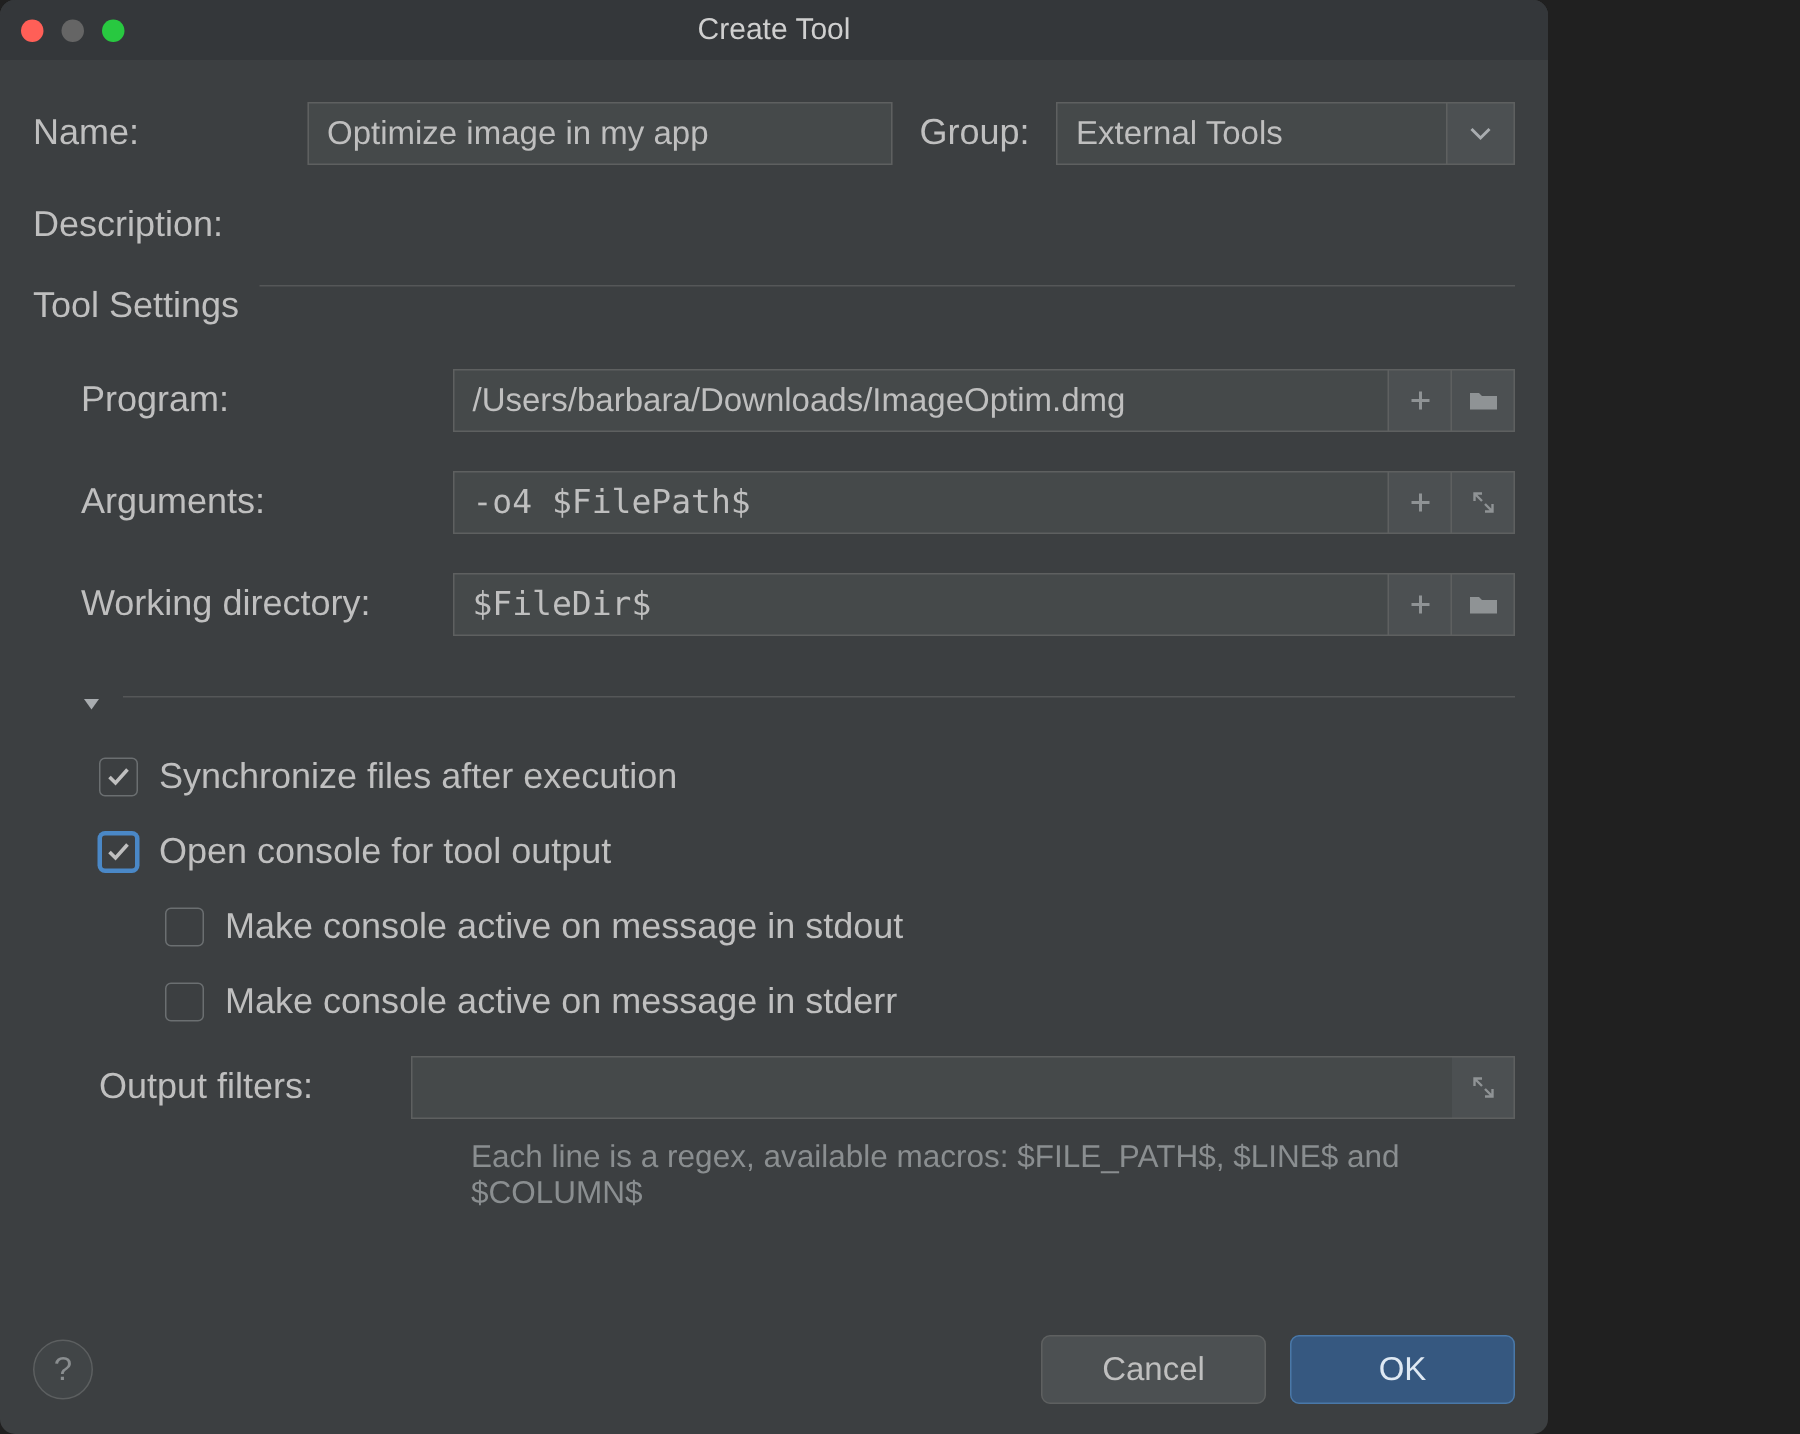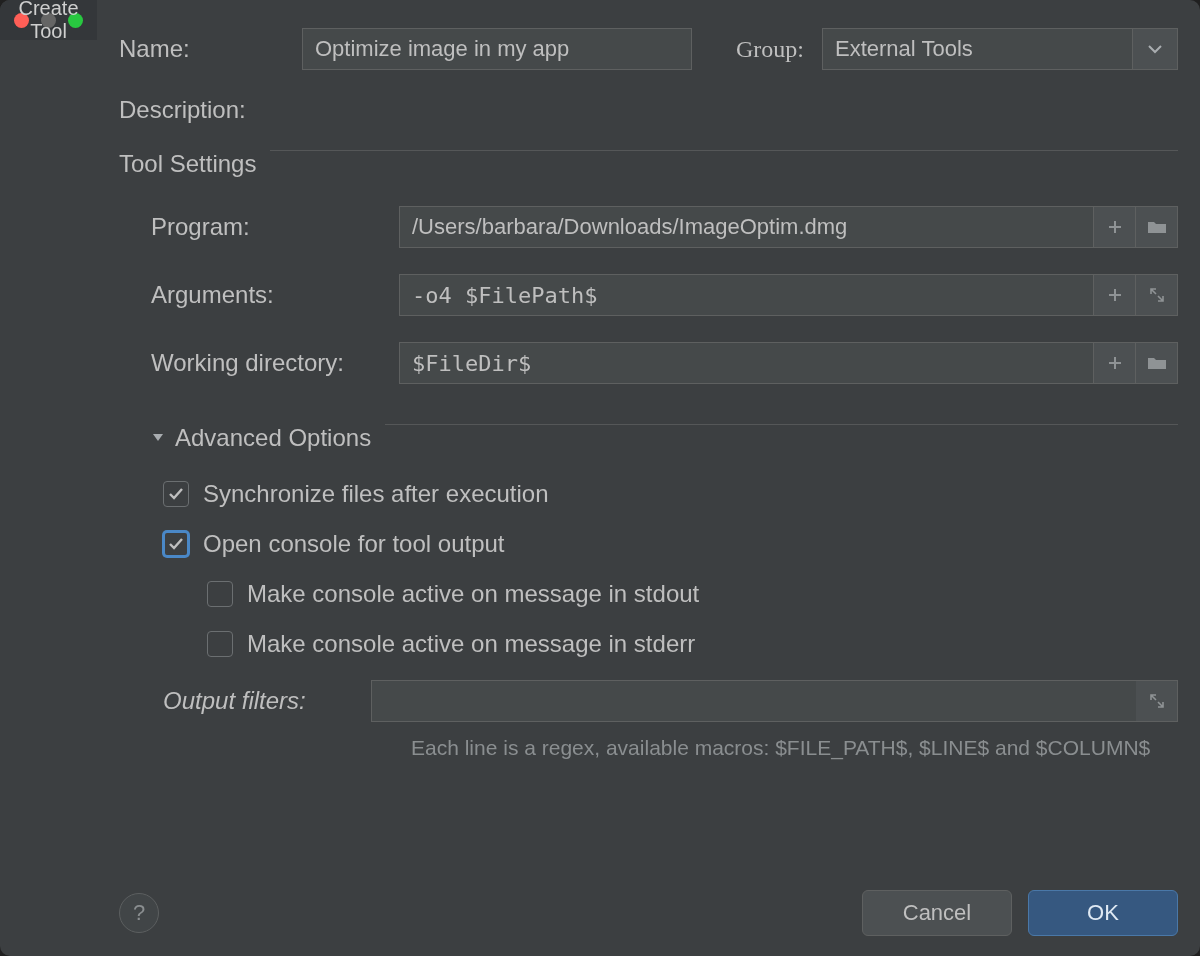--- a/index.html
+++ b/index.html
@@ -12,22 +12,22 @@
     --text-dim:#8a8e90;
     --accent:#4a88c7;
     --accent-dark:#365880;
     --ok-bg:#365880;
     --btn-bg:#4c5052;
     --btn-border:#5e6060;
   }
   *{box-sizing:border-box;font-family:-apple-system,"Helvetica Neue",Arial,sans-serif;}
   html,body{margin:0;padding:0;height:100%;background:#202020;}
   .window{
-    width:1200px;height:956px;margin:0;background:var(--bg);
-    border-radius:10px;overflow:hidden;display:flex;flex-direction:row;
+    width:1032px;height:956px;margin:0;background:var(--bg);
+    border-radius:10px;overflow:hidden;display:flex;flex-direction:column;
     color:var(--text);font-size:22px;
   }
   .titlebar{
     height:40px;background:var(--bg-dark);display:flex;align-items:center;
     position:relative;padding:0 14px;
   }
   .traffic{display:flex;gap:12px;}
   .dot{width:15px;height:15px;border-radius:50%;}
   .dot.red{background:#ff5f57;}
   .dot.yellow{background:#656565;}
@@ -37,21 +37,21 @@
   .row{display:flex;align-items:center;gap:18px;margin-bottom:26px;}
   .lbl{font-size:24px;color:var(--text);min-width:auto;}
   .name-lbl{width:165px;}
   .desc-lbl{width:165px;}
   .inp{
     background:var(--input-bg);border:1px solid var(--border);height:42px;
     color:var(--text);font-size:22px;padding:0 12px;display:flex;align-items:center;
     border-radius:0;
   }
   .name-inp{width:390px;}
-  .group-lbl{margin-left:26px;font-family:Liberation Serif, serif;}
+  .group-lbl{}
   .group-select{flex:1;display:flex;align-items:stretch;height:42px;}
   .group-select .inp{flex:1;border-right:none;}
   .dd-btn{
     width:46px;background:var(--input-bg2);border:1px solid var(--border);
     display:flex;align-items:center;justify-content:center;
   }
   .desc-inp{flex:1;}
   .section{margin-top:12px;}
   .section-hdr{display:flex;align-items:flex-start;gap:14px;margin-bottom:28px;}
   .section-title{font-size:24px;color:var(--text);}
@@ -73,21 +73,21 @@
   .adv{padding-left:32px;margin-top:40px;}
   .checks{padding-left:12px;}
   .check-row{display:flex;align-items:center;gap:14px;margin-bottom:22px;font-size:24px;}
   .check-row.sub{padding-left:44px;}
   .cbox{
     width:26px;height:26px;border:1.5px solid #6b6f71;border-radius:4px;
     background:var(--bg);display:flex;align-items:center;justify-content:center;flex:0 0 auto;
   }
   .cbox.checked svg{display:block;}
   .cbox.focus{border:2px solid #4a88c7;box-shadow:0 0 0 1px #4a88c7;}
-  .output-row{display:flex;align-items:center;gap:18px;margin-top:4px;padding-left:0;font-style:italic;}
+  .output-row{display:flex;align-items:center;gap:18px;margin-top:4px;padding-left:0;}
   .output-lbl{width:190px;font-size:24px;}
   .output-inp-wrap{flex:1;display:flex;align-items:stretch;height:42px;}
   .output-inp-wrap .inp{flex:1;border-right:none;}
   .hint{padding-left:248px;margin-top:14px;color:var(--text-dim);font-size:21px;}
   .footer{
     position:absolute;left:22px;right:22px;bottom:20px;
     display:flex;align-items:center;
   }
   .help{
     width:40px;height:40px;border-radius:50%;border:1.5px solid #5c5f60;background:#414547;
@@ -205,21 +205,20 @@
 
       </div>
     </div>
 
     <div class="section adv">
       <div class="section-hdr">
         <div class="section-title collapsible">
           <svg width="14" height="12" viewBox="0 0 14 12">
               <path d="M2 2 L7 9 L12 2 Z" fill="#a9adb0"></path>
             </svg>
-          <span>Advanced Options</span>
         </div>
         <div class="divider"></div>
       </div>
 
       <div class="checks">
 
         <div class="check-row">
           <div class="cbox checked">
             <svg width="18" height="18" viewBox="0 0 18 18">
                 <path d="M3 9 L7 13 L15 4" stroke="#bfbfbf" stroke-width="2.4" fill="none"></path>

